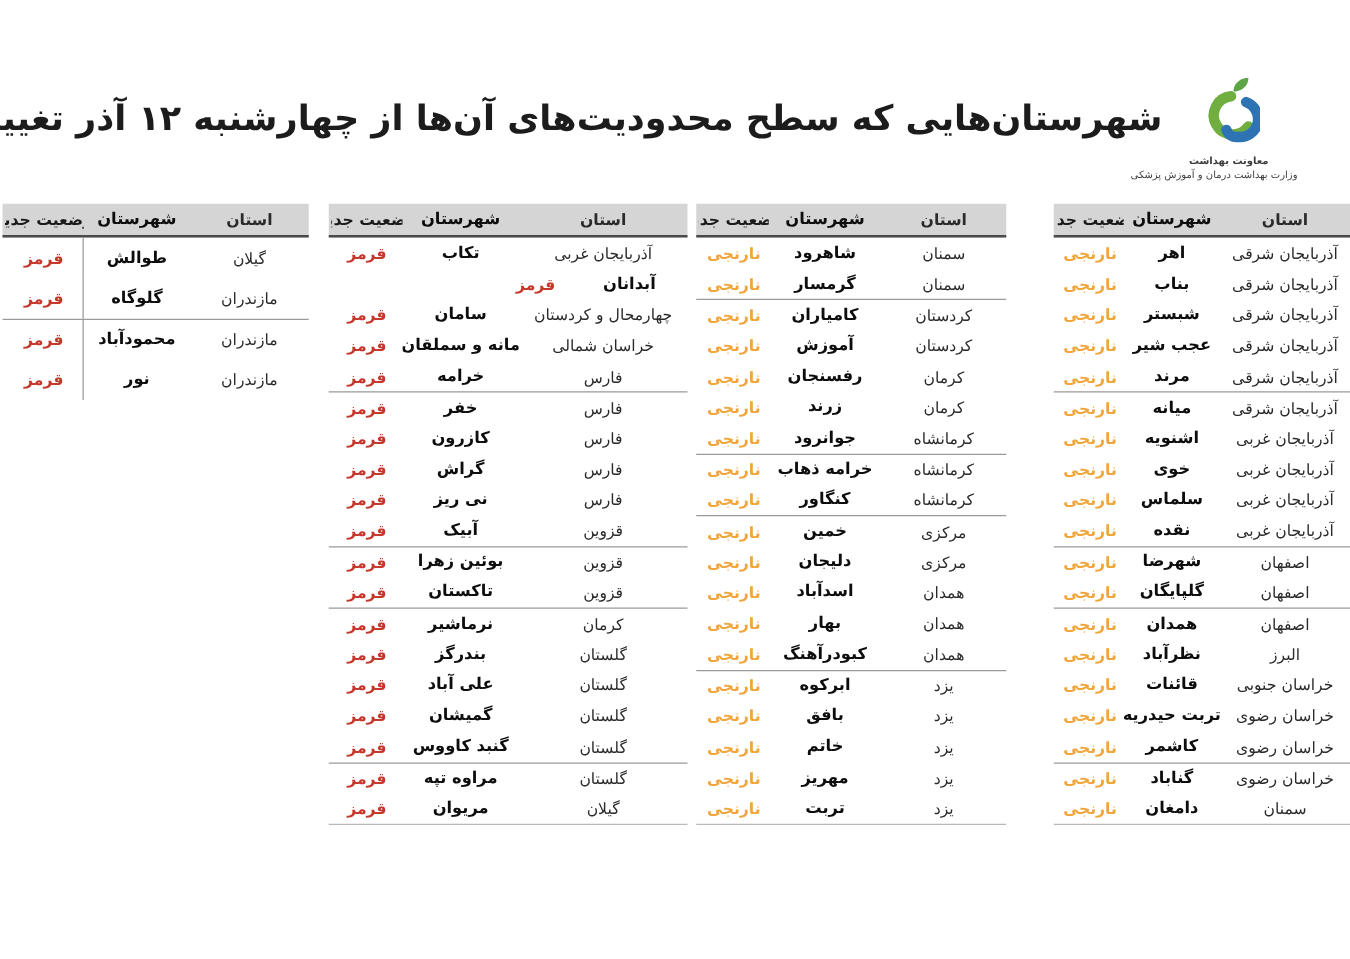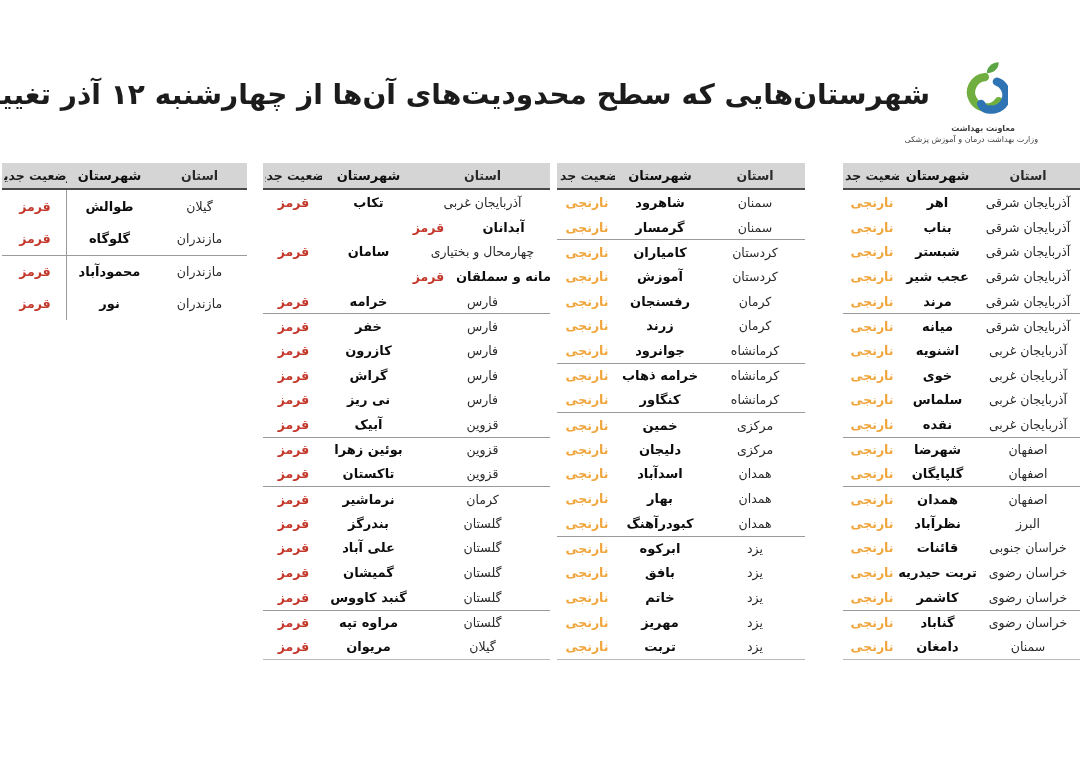--- a/index.html
+++ b/index.html
@@ -106,25 +106,26 @@
       <div class="trow">
         <div class="cell province">آذربایجان غربی</div>
         <div class="cell county">تکاب</div>
         <div class="cell status" style="color: rgb(196, 55, 43);">قرمز</div>
       </div>
       <div class="trow">
         <div class="cell county">آبدانان</div>
         <div class="cell status" style="color: rgb(196, 55, 43);">قرمز</div>
       </div>
       <div class="trow">
-        <div class="cell province">چهارمحال و بختیاری</div>
+        <div class="cell province">چهارمحال و کردستان</div>
         <div class="cell county">سامان</div>
         <div class="cell status" style="color: rgb(196, 55, 43);">قرمز</div>
       </div>
       <div class="trow">
+        <div class="cell province">خراسان شمالی</div>
         <div class="cell county">مانه و سملقان</div>
         <div class="cell status" style="color: rgb(196, 55, 43);">قرمز</div>
       </div>
       <div class="trow">
         <div class="cell province">فارس</div>
         <div class="cell county">خرامه</div>
         <div class="cell status" style="color: rgb(196, 55, 43);">قرمز</div>
       </div>
       <div class="trow sep">
         <div class="cell province">فارس</div>

